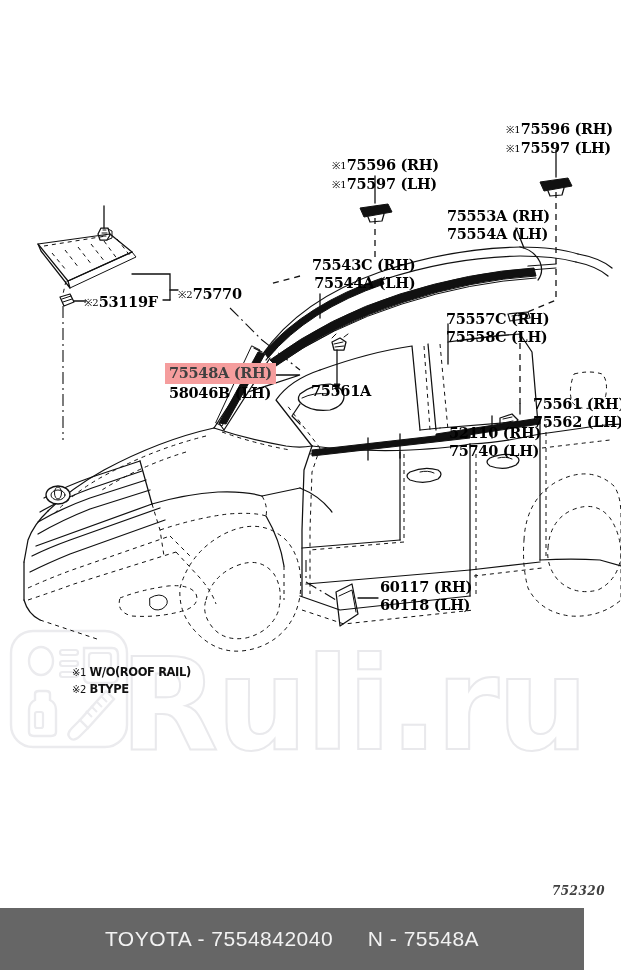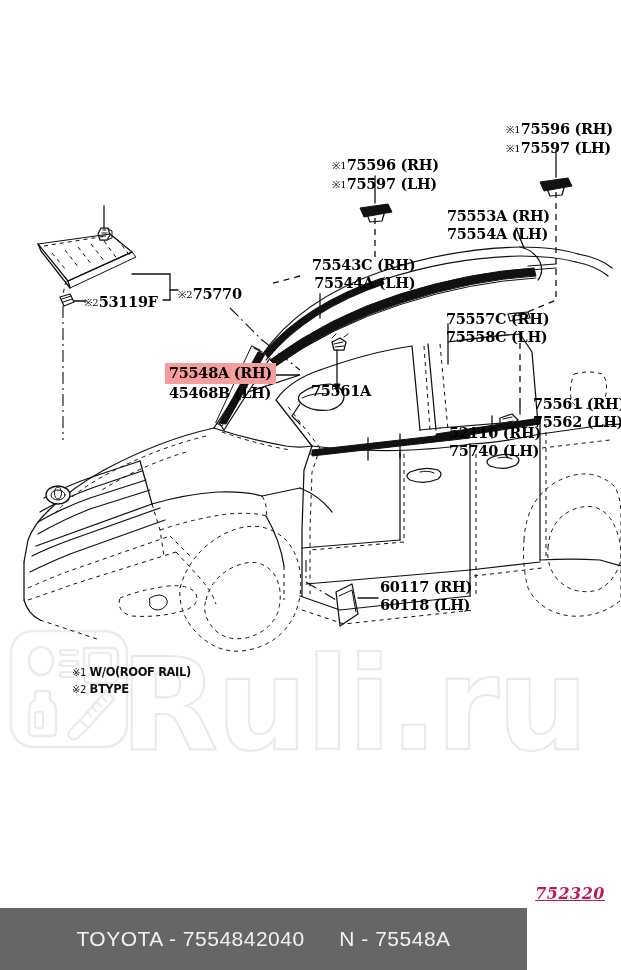--- a/index.html
+++ b/index.html
@@ -67,21 +67,21 @@
   }
   .lbl .mk{
     font-size:10px;
     font-weight:400;
     letter-spacing:0;
     vertical-align:1px;
   }
   .lbl-row{display:block;}
   .hl{
     background:#f59d9d;
-    color:#000000;
+    color:#404040;
     padding:1px 4px 2px 4px;
     display:inline-block;
     margin-left:-4px;
   }
 
   
   .note{
     position:absolute;
     font-family:"DejaVu Sans", sans-serif;
     font-weight:700;
@@ -93,31 +93,30 @@
   }
   .note .mk{font-size:10px;font-weight:400;}
 
   
   .dgnum{
     position:absolute;
     right:16px; top:884px;
     font-family:"DejaVu Serif", serif;
     font-style:italic;
     font-weight:700;
-    font-size:16px;
-    color:#be185d;
+    font-size:12px;
+    color:#404040;
     letter-spacing:0.5px;
-    text-decoration:underline;
   }
 
   
   #footer{
     position:absolute;
     left:0; top:908px;
-    width:527px; height:62px;
+    width:584px; height:62px;
     background:#666666;
     display:flex;
     align-items:center;
     justify-content:center;
   }
   #footer .ftxt{
     font-family:"Liberation Sans", sans-serif;
     font-size:21px;
     color:#f2f2f2;
     letter-spacing:0.5px;
@@ -396,21 +395,21 @@
     <span class="lbl-row">75544A (LH)</span>
   </div>
 
   <div class="lbl" style="left:446px; top:310px;">
     <span class="lbl-row">75557C (RH)</span>
     <span class="lbl-row">75558C (LH)</span>
   </div>
 
   <div class="lbl" style="left:169px; top:363px;">
     <span class="lbl-row"><span class="hl">75548A (RH)</span></span>
-    <span class="lbl-row">45468B (LH)</span>
+    <span class="lbl-row">58046B (LH)</span>
   </div>
 
   <div class="lbl" style="left:311px; top:382px;">
     <span class="lbl-row">75561A</span>
   </div>
 
   <div class="lbl" style="left:533px; top:395px;">
     <span class="lbl-row">75561 (RH)</span>
     <span class="lbl-row">75562 (LH)</span>
   </div>

